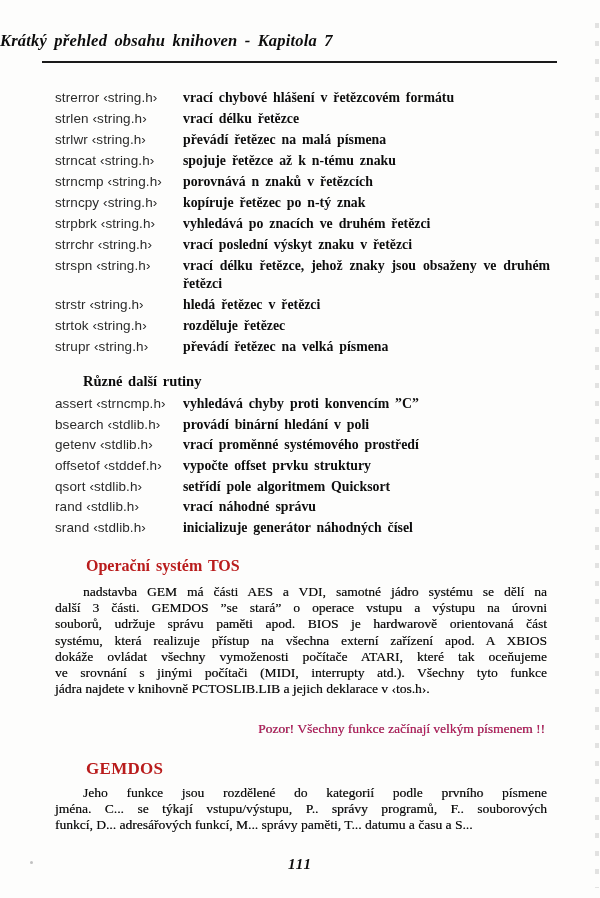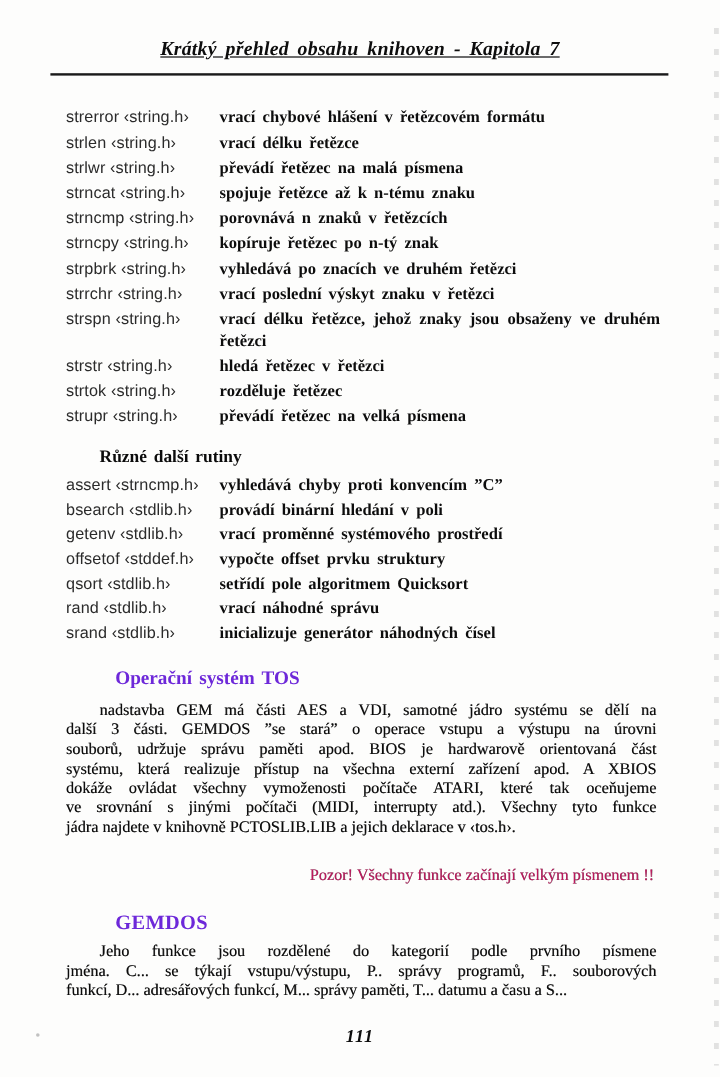--- a/index.html
+++ b/index.html
@@ -1,31 +1,31 @@
 <!DOCTYPE html>
 <html><head>
 <meta charset="utf-8">
 <style>
   html,body{margin:0;padding:0;background:#ffffff;}
   #page{position:relative;width:600px;height:898px;background:#fdfdfc;overflow:hidden;color:#111;
         font-family:"Liberation Serif",serif;}
-  .title{position:absolute;top:31px;left:0;right:0;text-align:center;
-         font:italic 700 16.5px "Liberation Serif",serif;letter-spacing:.2px;word-spacing:3px;color:#0d0d0d;text-decoration:underline;}
+  .title{position:absolute;top:31px;left:0;right:0;text-align:left;
+         font:italic 700 16.5px "Liberation Serif",serif;letter-spacing:.2px;word-spacing:3px;color:#0d0d0d;}
   .rule{position:absolute;top:61px;left:42px;width:515px;height:2px;background:#1a1a1a;}
   .list{position:absolute;left:55px;right:50px;}
   #list1{top:89px;}
   #list2{top:395px;}
   .frow{display:flex;align-items:flex-start;margin-bottom:3px;}
   #list2 .frow{margin-bottom:2.7px;}
   .fn{flex:0 0 128px;font:400 13.5px "Liberation Sans",sans-serif;color:#2b2b2b;
       white-space:nowrap;line-height:18px;letter-spacing:.1px;}
   .fd{flex:1;font:700 13.8px "Liberation Serif",serif;line-height:18px;text-align:justify;
       word-spacing:2.5px;color:#0d0d0d;}
   .subhead{position:absolute;top:373px;left:83px;font:700 14.5px "Liberation Serif",serif;word-spacing:2px;color:#0b0b0b;}
-  .sechead{position:absolute;left:96px;font:700 16px "Liberation Serif",serif;word-spacing:2px;color:#6d28d9;}
+  .sechead{position:absolute;left:86px;font:700 16px "Liberation Serif",serif;word-spacing:2px;color:#b91c1c;}
   #tos-head{top:557px;}
   #gemdos-head{top:759px;font-size:17px;letter-spacing:.3px;}
   .para{position:absolute;left:55px;width:492px;font:400 13.5px "Liberation Serif",serif;color:#0c0c0c;
         text-shadow:.3px 0 0 rgba(0,0,0,.55);}
   #tos-para{top:584px;}
   #gemdos-para{top:785px;}
   .pline{line-height:16.2px;text-align:justify;text-align-last:justify;}
   .para .pline:first-child{text-indent:28px;}
   .para .pline:last-child{text-align-last:left;}
   .pozor{position:absolute;top:721px;left:53px;width:492px;text-indent:28px;

